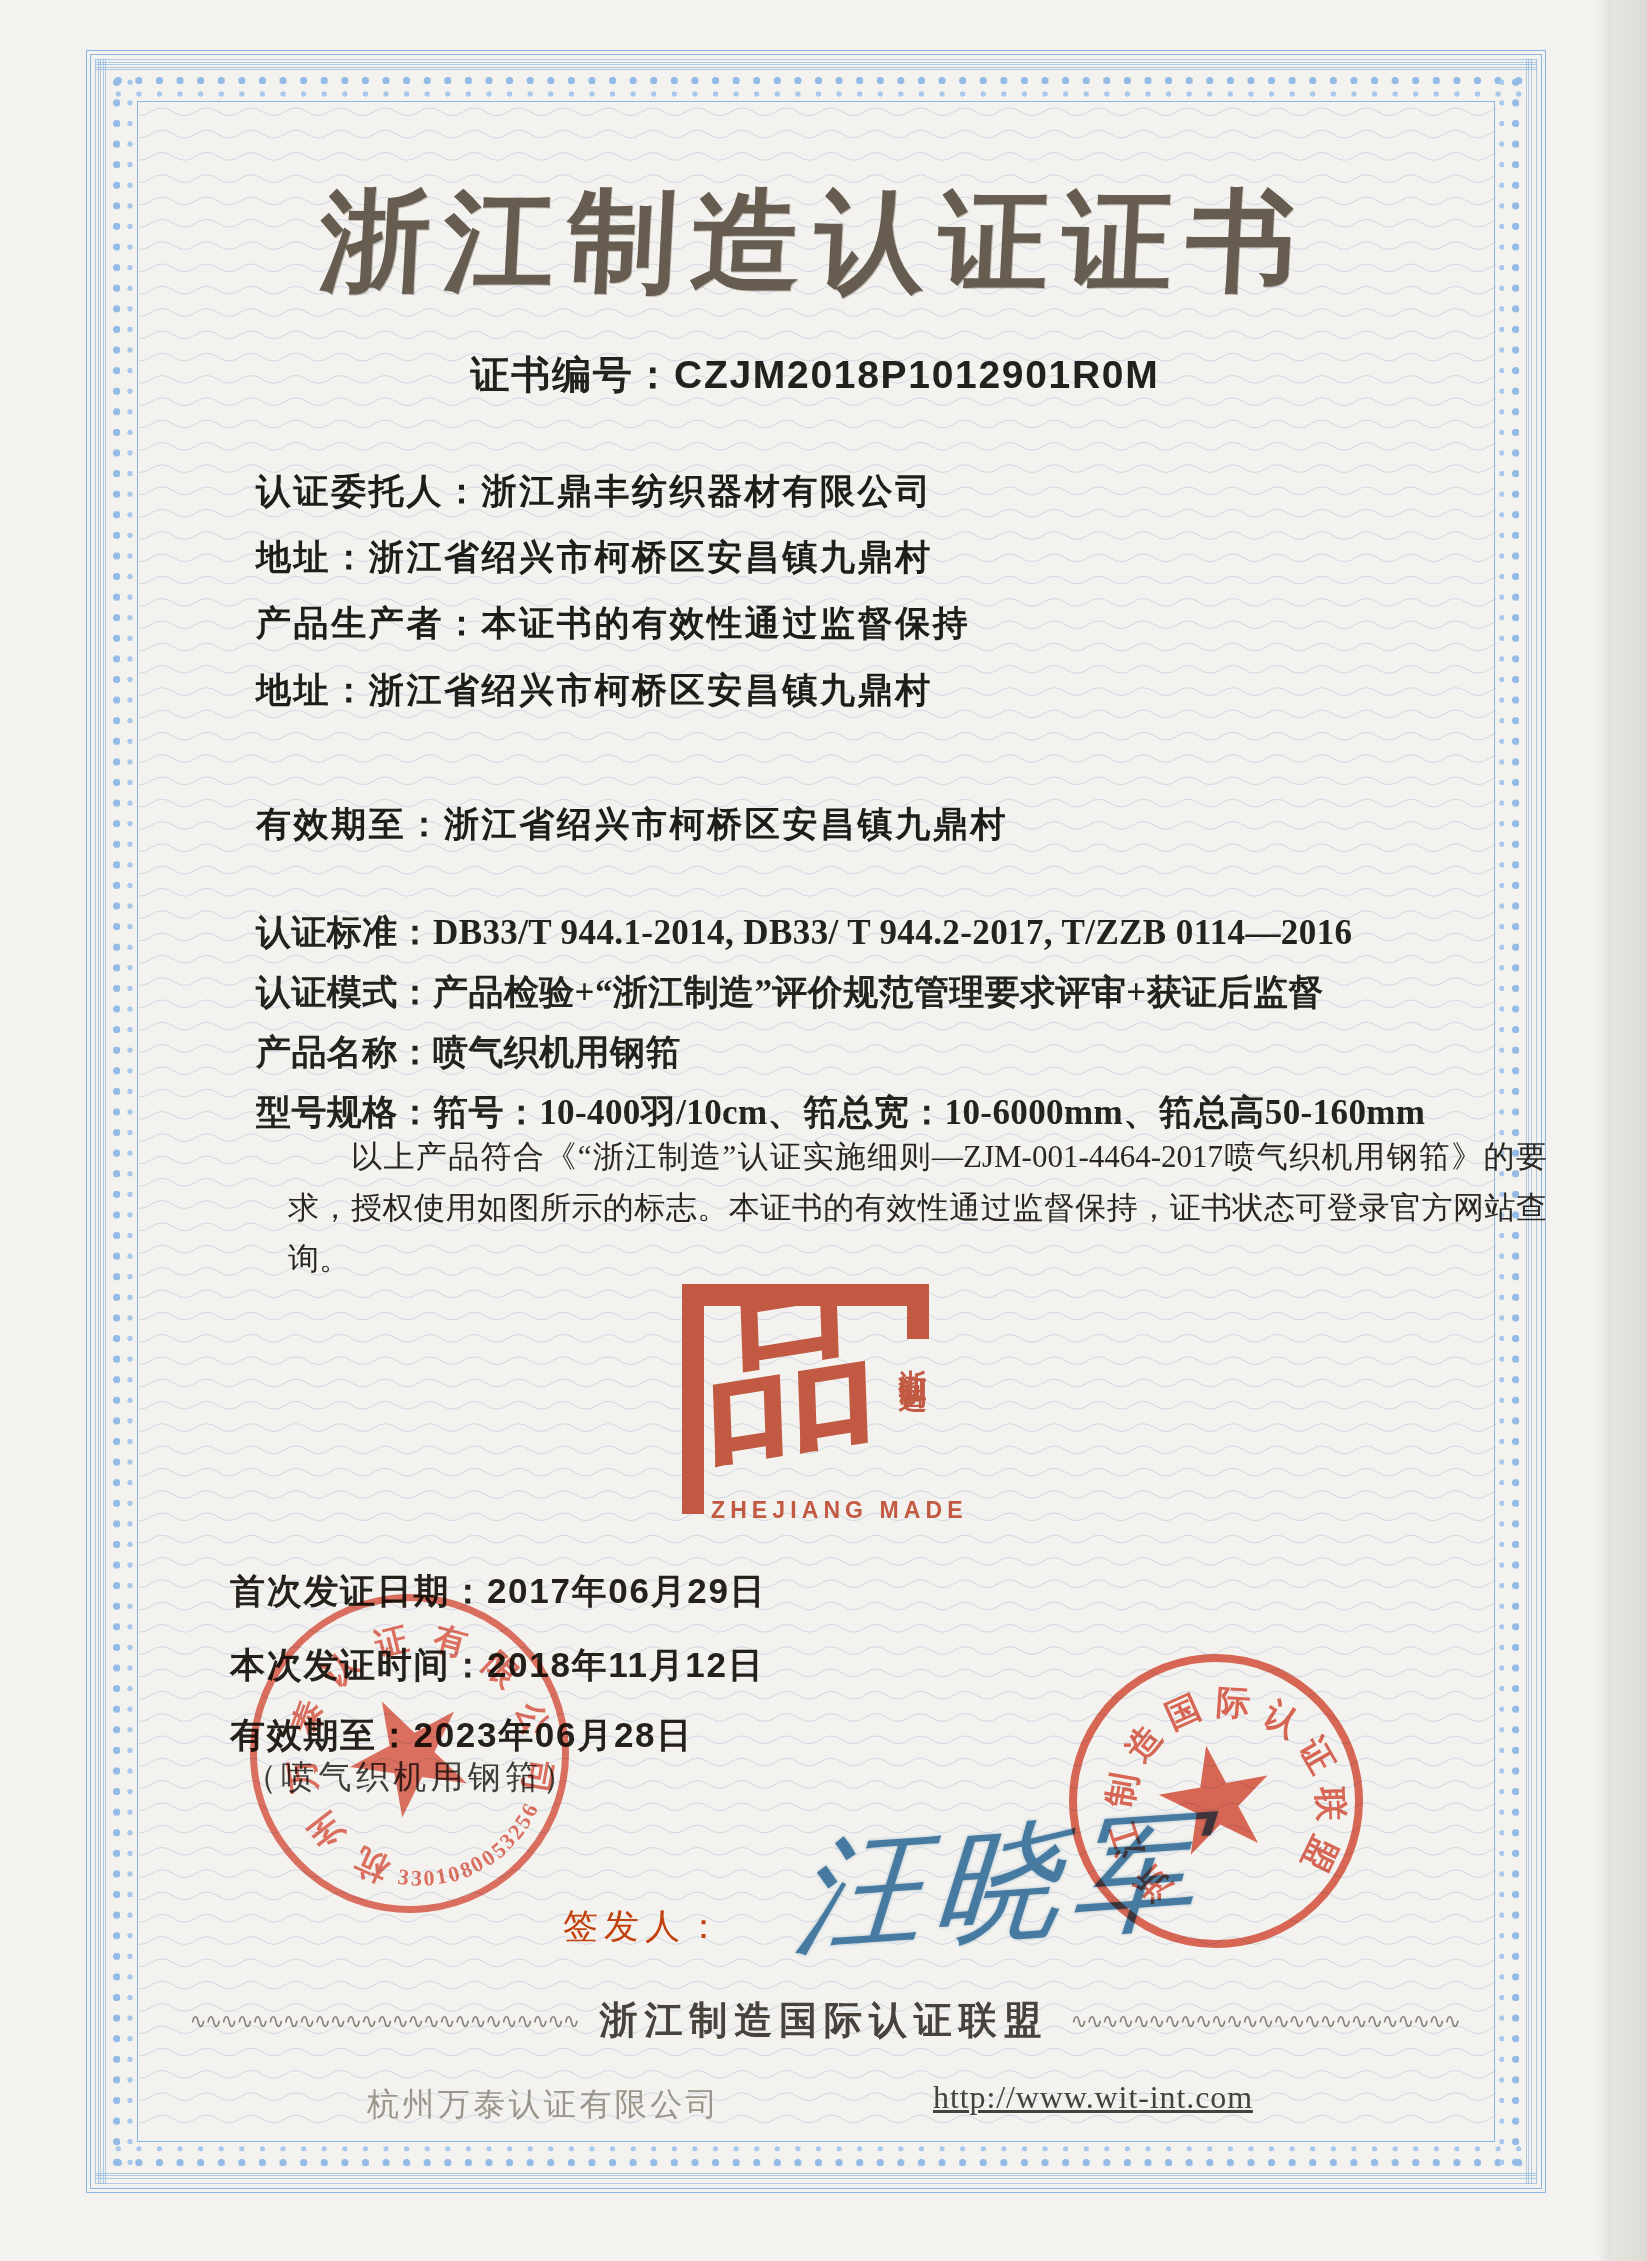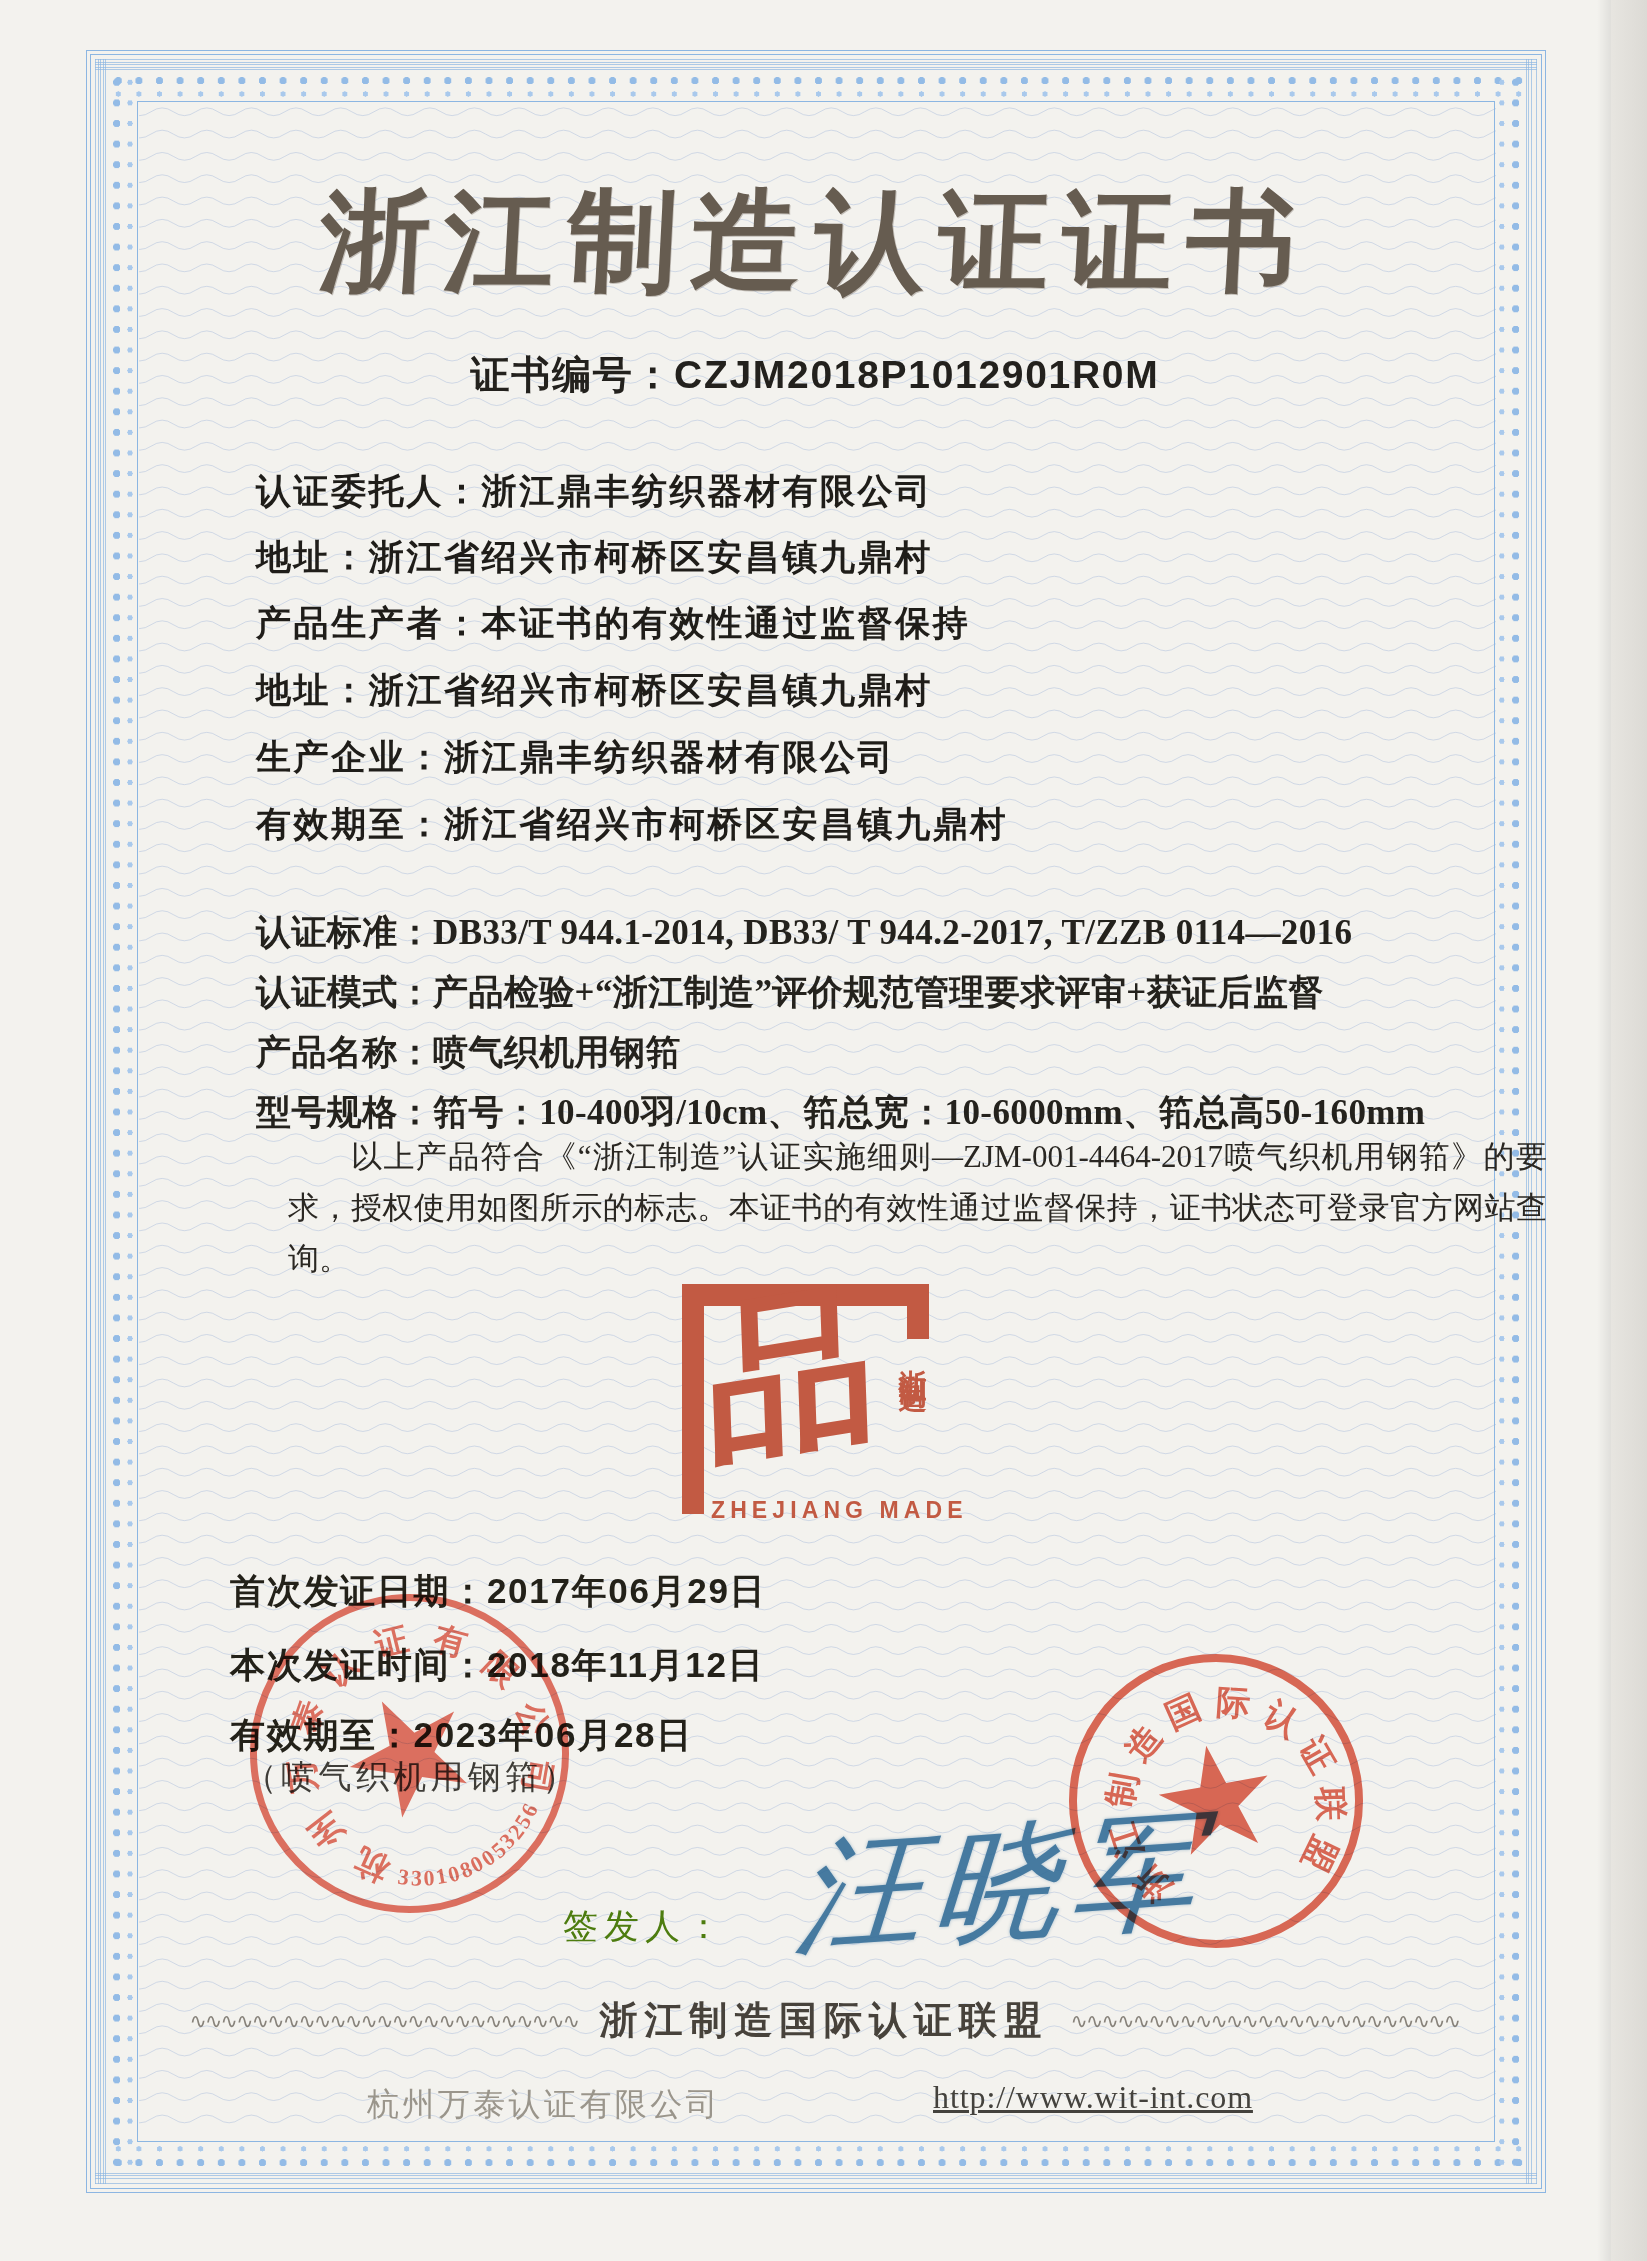--- a/index.html
+++ b/index.html
@@ -82,21 +82,21 @@
     font-size:28px;font-weight:700;letter-spacing:5.1px;
     font-family:"Liberation Sans","DejaVu Sans",sans-serif;}
   .logo .latin{position:absolute;left:29px;top:213px;font-size:23px;font-weight:700;
     letter-spacing:5.1px;font-family:"Liberation Sans","DejaVu Sans",sans-serif;}
 
   
   .date-line{left:230px;font-family:"Liberation Sans","DejaVu Sans",sans-serif;
     font-size:35px;font-weight:700;color:#232119;letter-spacing:1.7px;}
   .t1{top:1568px}.t2{top:1642px}.t3{top:1712px}
   .seal-note{left:244px;top:1755px;font-size:33px;color:#3f3d38;letter-spacing:4.3px;}
-  .signer{left:563px;top:1903px;font-size:35px;color:#4d7c0f;letter-spacing:6px;}
+  .signer{left:563px;top:1903px;font-size:35px;color:#c2410c;letter-spacing:6px;}
   .signature{left:796px;top:1800px;font-size:127px;font-style:italic;color:#2f6a96;
     letter-spacing:10.3px;opacity:.88;transform:rotate(-4deg) skewX(-8deg);z-index:2;
     text-shadow:0 0 3.4px rgba(47,106,150,.45);}
 
   
   .seal{position:absolute;border-radius:50%;z-index:3;mix-blend-mode:multiply;
     display:flex;align-items:center;justify-content:center;}
   .seal .star{line-height:1;}
   .seal-left{left:250px;top:1594px;width:305px;height:305px;border:7.7px solid #e05240;
     color:#e05240;opacity:.80;transform:rotate(-28deg);}
@@ -232,21 +232,20 @@
   <div class="abs title">浙江制造认证证书</div>
 
   <div class="abs certno">
     <span>证书编号：</span><span>CZJM2018P1012901R0M</span>
   </div>
 
   <div class="abs info i1">认证委托人：浙江鼎丰纺织器材有限公司</div>
   <div class="abs info i2">地址：浙江省绍兴市柯桥区安昌镇九鼎村</div>
   <div class="abs info i3">产品生产者：本证书的有效性通过监督保持</div>
   <div class="abs info i4">地址：浙江省绍兴市柯桥区安昌镇九鼎村</div>
-  <div class="abs info i5">生产企业：浙江鼎丰纺织器材有限公司</div>
   <div class="abs info i6">有效期至：浙江省绍兴市柯桥区安昌镇九鼎村</div>
 
   <div class="abs detail d1">认证标准：DB33/T 944.1-2014, DB33/ T 944.2-2017, T/ZZB 0114—2016</div>
   <div class="abs detail d2">认证模式：产品检验+“浙江制造”评价规范管理要求评审+获证后监督</div>
   <div class="abs detail d3">产品名称：喷气织机用钢筘</div>
   <div class="abs detail d4">型号规格：筘号：10-400羽/10cm、筘总宽：10-6000mm、筘总高50-160mm</div>
 
   <div class="abs para">以上产品符合《“浙江制造”认证实施细则—ZJM-001-4464-2017喷气织机用钢筘》的要求，授权使用如图所示的标志。本证书的有效性通过监督保持，证书状态可登录官方网站查询。</div>
 
   <div class="abs logo">

